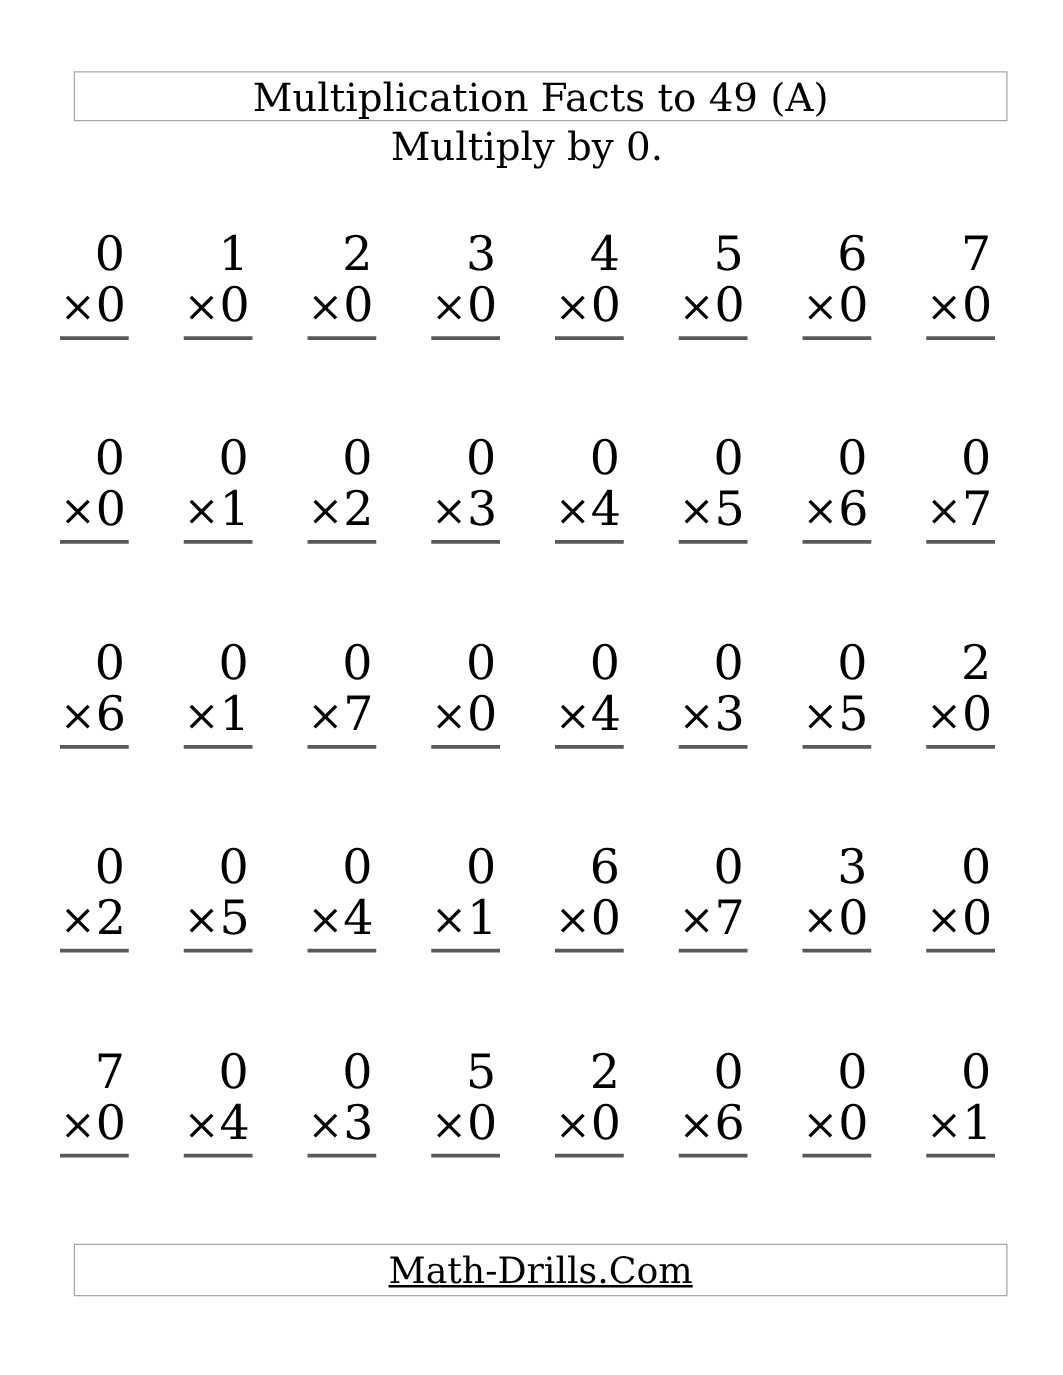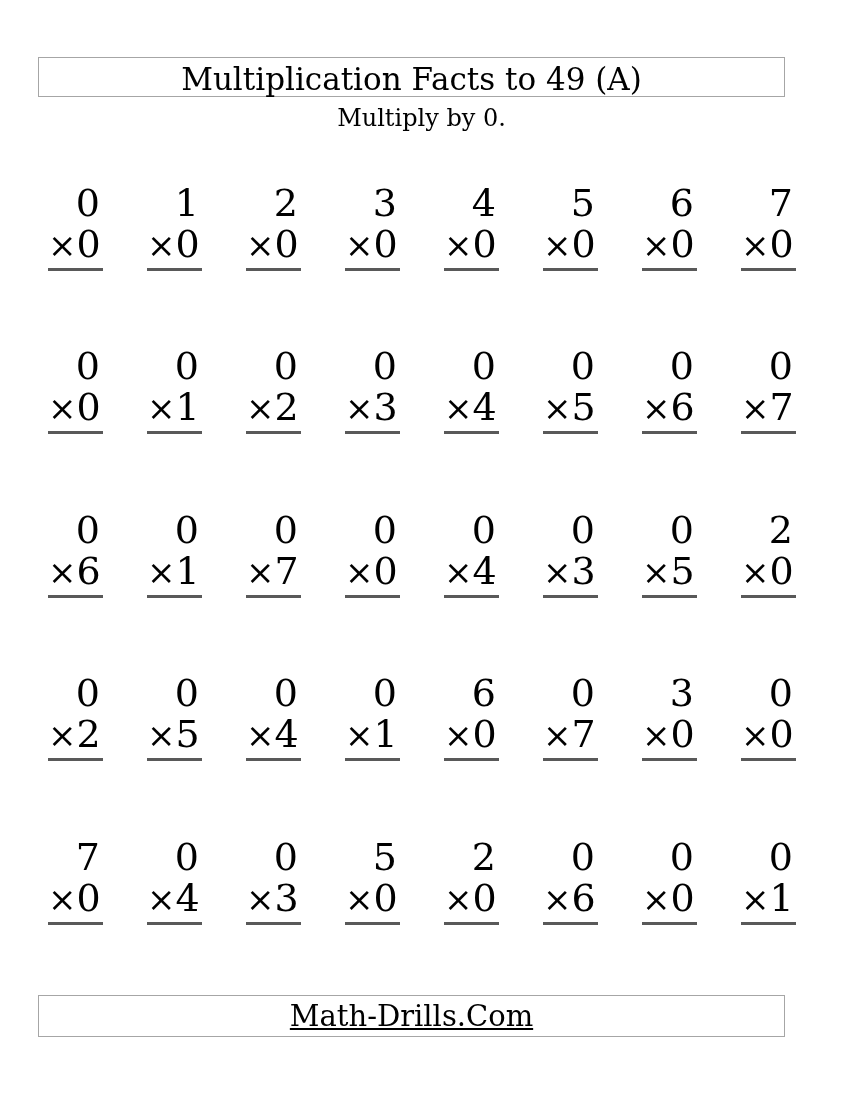--- a/index.html
+++ b/index.html
@@ -10,41 +10,41 @@
     width: 850px;
     height: 1100px;
     position: relative;
     background: #ffffff;
     color: #000000;
     font-family: "DejaVu Serif", "Liberation Serif", serif;
     overflow: hidden;
   }
   .frame-box {
     position: absolute;
-    left: 38px;
+    left: 59px;
     width: 745px;
     border: 1px solid #a6a6a6;
     text-align: center;
     background: #ffffff;
   }
   .title-box {
     top: 57px;
     height: 38px;
     font-size: 31px;
     line-height: 42px;
     white-space: nowrap;
     overflow: visible;
   }
   .subtitle {
     position: absolute;
     left: 48px;
     top: 99px;
     width: 747px;
     text-align: center;
-    font-size: 24px;
+    font-size: 31px;
     line-height: 38px;
   }
   .footer-box {
     top: 995px;
     height: 40px;
     font-size: 29px;
     line-height: 41px;
     text-decoration: underline;
   }
   .prow {

